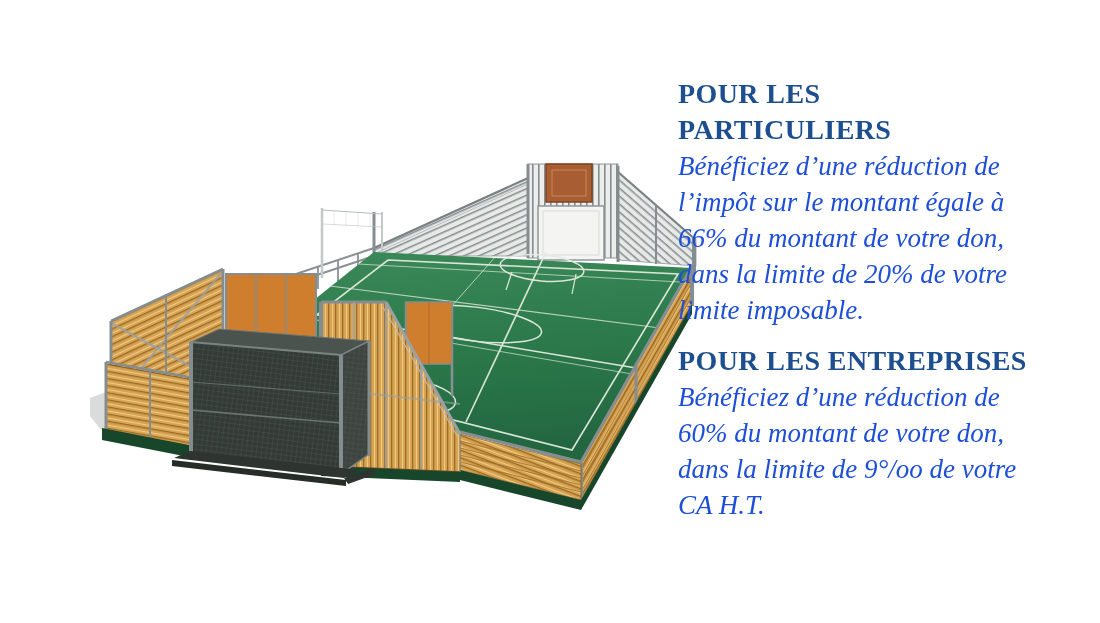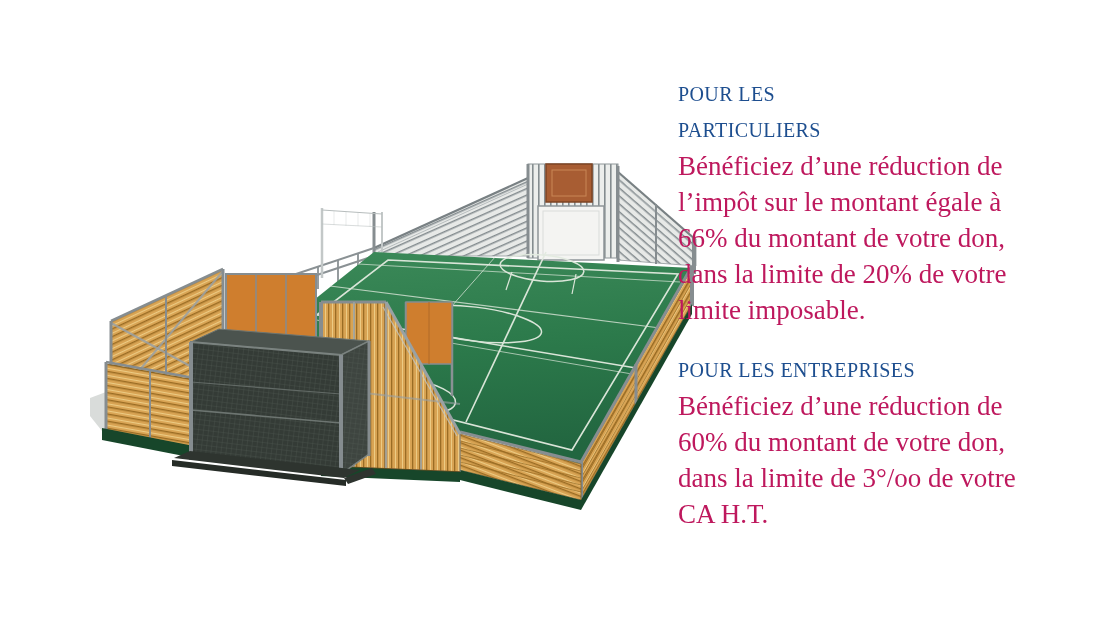--- a/index.html
+++ b/index.html
@@ -12,32 +12,33 @@
   }
   .illustration {
     position:absolute; left:36px; top:136px;
     width:640px; height:372px;
   }
   .illustration svg { width:100%; height:100%; display:block; }
   .text-col {
     position:absolute; left:678px; top:76px; width:390px;
   }
   .heading-line {
-    font-weight:normal;
-    font-size:20px; line-height:36px;
+    font-weight:bold;
+    font-size:28px; line-height:36px;
     color:#1d4e8f;
     letter-spacing:0.4px;
     white-space:nowrap;
   }
   .body-line {
     font-size:27px; line-height:36px;
-    color:#be185d;
+    color:#1d4ed8;
     white-space:nowrap;
-  }
-  .section-entreprises { margin-top:24px; }
+    font-style:italic;
+  }
+  .section-entreprises { margin-top:15px; }
 </style>
 </head>
 <body>
 
 <figure class="illustration" role="img" aria-label="Terrain multisport (city stade) avec panier de basket, but grillagé et palissades en bois">
   <svg viewBox="0 0 640 372" xmlns="http://www.w3.org/2000/svg">
     <defs>
       <linearGradient id="fieldGrad" x1="0" y1="0" x2="0.15" y2="1">
         <stop offset="0" stop-color="#3c8a59"></stop>
         <stop offset="0.5" stop-color="#2c7a4b"></stop>
@@ -232,16 +233,16 @@
     <div class="body-line">Bénéficiez d’une réduction de</div>
     <div class="body-line">l’impôt sur le montant égale à</div>
     <div class="body-line">66% du montant de votre don,</div>
     <div class="body-line">dans la limite de 20% de votre</div>
     <div class="body-line">limite imposable.</div>
   </section>
   <section class="section-entreprises">
     <div class="heading-line">POUR LES ENTREPRISES</div>
     <div class="body-line">Bénéficiez d’une réduction de</div>
     <div class="body-line">60% du montant de votre don,</div>
-    <div class="body-line">dans la limite de 3°/oo de votre</div>
+    <div class="body-line">dans la limite de 9°/oo de votre</div>
     <div class="body-line">CA H.T.</div>
   </section>
 </div>
 
 </body></html>

